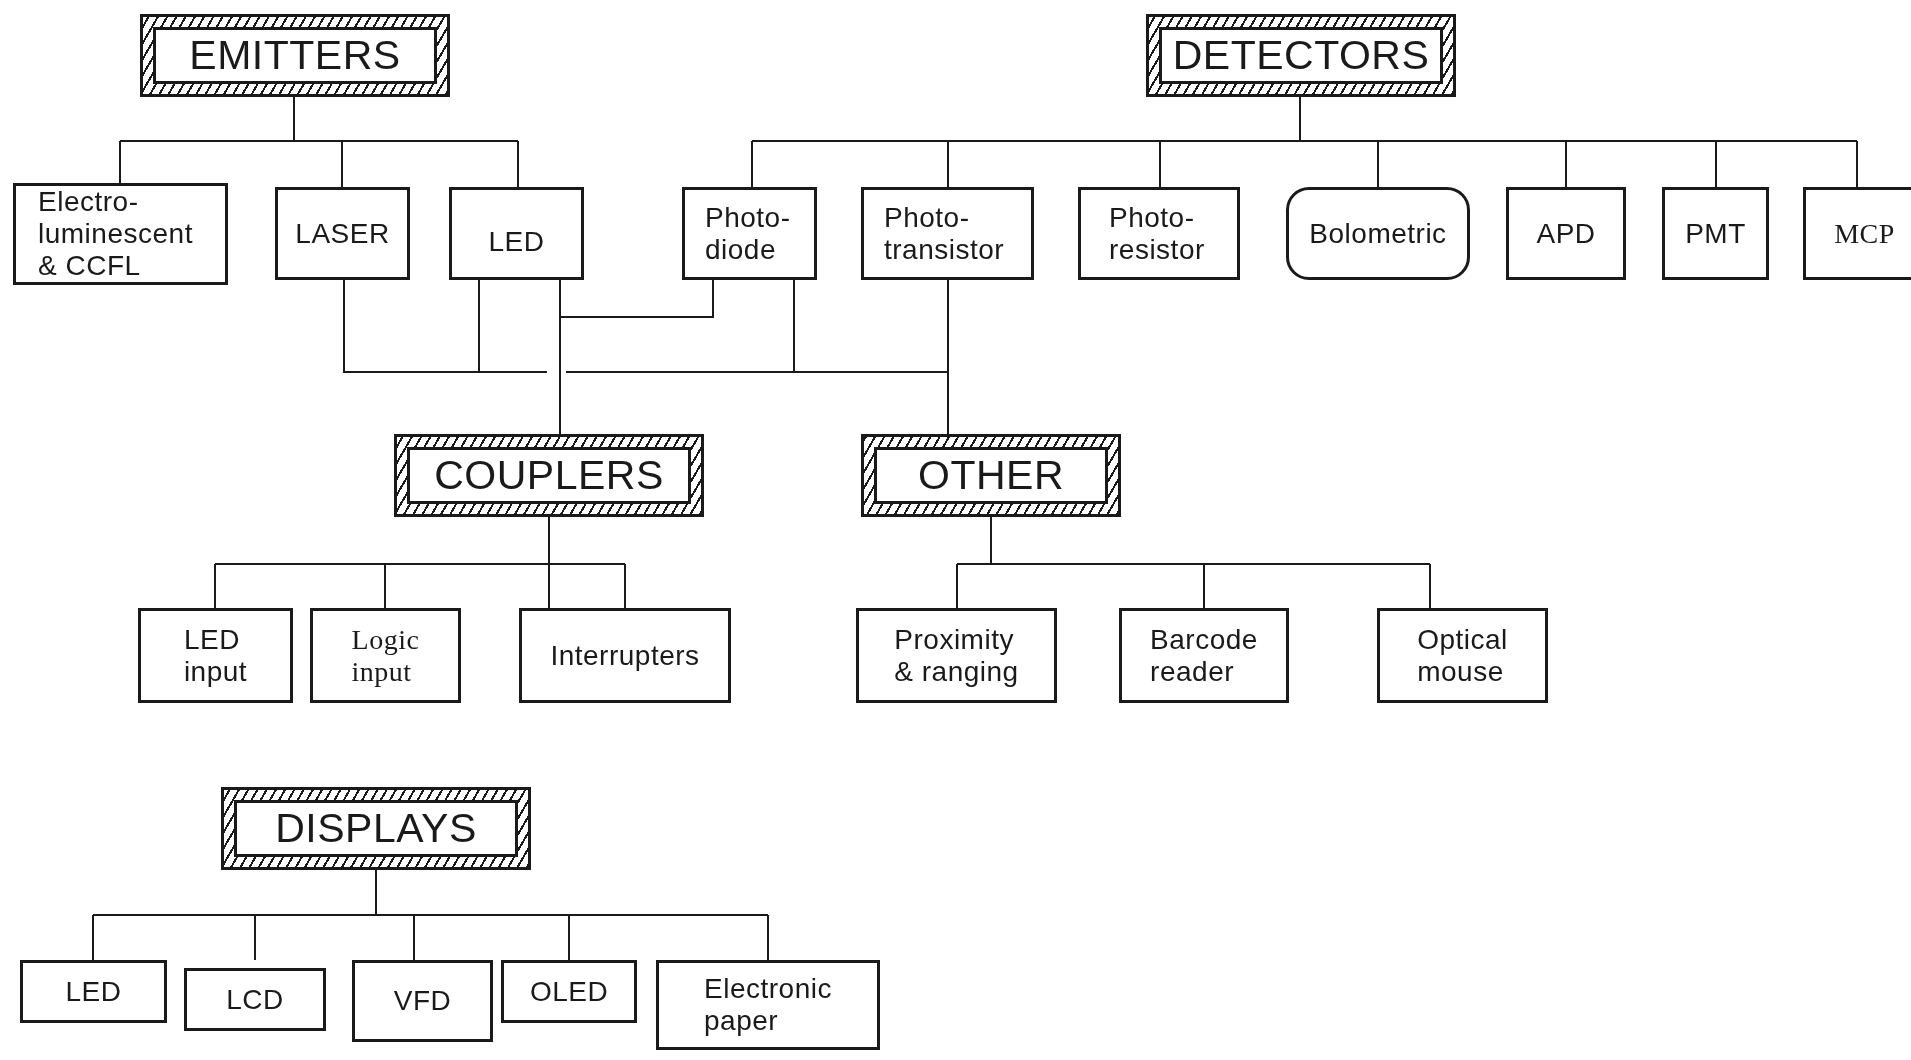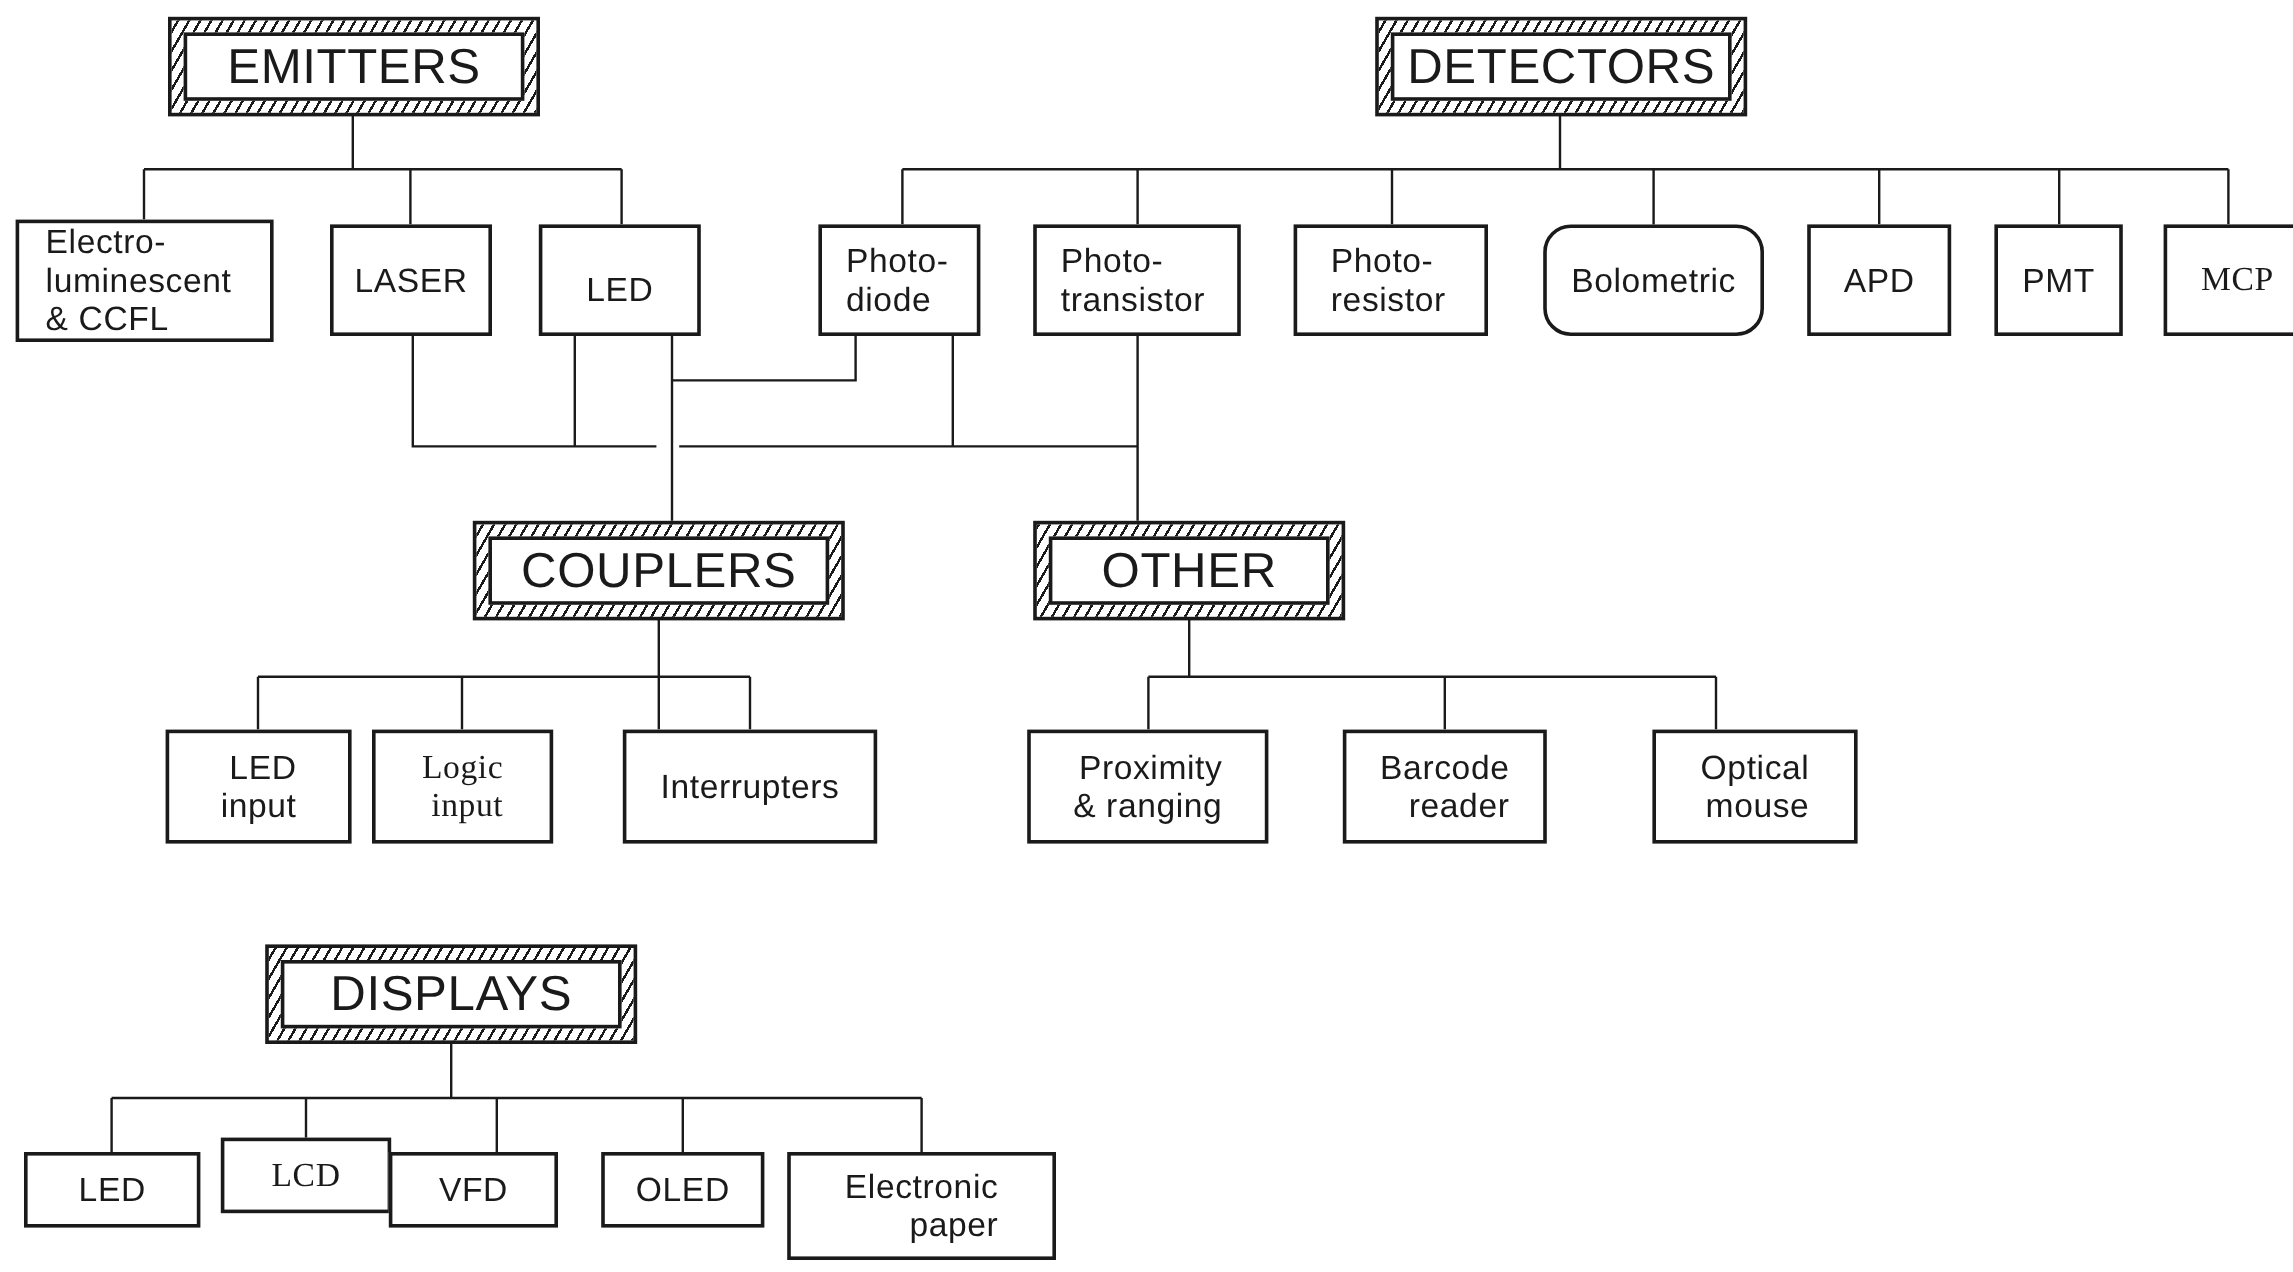--- a/index.html
+++ b/index.html
@@ -1,20 +1,20 @@
 <!DOCTYPE html>
 <html><head>
 <meta charset="utf-8">
 <style>
   html, body { margin:0; padding:0; background:#ffffff; }
   body { width:1911px; height:1060px; position:relative; overflow:hidden;
          font-family:"Liberation Sans", sans-serif; color:#1a1a1a; }
   svg.wires { position:absolute; left:0; top:0; }
   .box { position:absolute; box-sizing:border-box; border:3px solid #1a1a1a; background:#fff;
-         display:flex; align-items:center; justify-content:center; text-align:right;
+         display:flex; align-items:center; justify-content:center; text-align:left;
          font-size:28px; line-height:32px; white-space:pre-line; letter-spacing:0.5px; }
   .hdr { position:absolute; box-sizing:border-box; border:3px solid #1a1a1a;
          background: repeating-linear-gradient(-60deg, #1a1a1a 0 2px, #ffffff 2px 8px); }
   .hdr .inner { position:absolute; left:10px; right:10px; top:10px; bottom:10px; box-sizing:border-box;
          border:3px solid #1a1a1a; background:#fff; display:flex; align-items:center; justify-content:center;
          font-size:41px; letter-spacing:0.5px; }
 </style>
 </head>
 <body>
 
@@ -75,17 +75,17 @@
 <div class="box" style="left:519px;top:608px;width:212px;height:95px;">Interrupters</div>
 
 <div class="box" style="left:856px;top:608px;width:201px;height:95px;">Proximity
 &amp; ranging</div>
 <div class="box" style="left:1119px;top:608px;width:170px;height:95px;">Barcode
 reader</div>
 <div class="box" style="left:1337px;top:608px;width:171px;height:95px;margin-left:40px;">Optical
 mouse</div>
 
 <div class="box" style="left:20px;top:960px;width:147px;height:63px;">LED</div>
-<div class="box" style="left:184px;top:948px;width:142px;height:63px;font-family:Liberation Serif, serif;">LCD</div>
-<div class="box" style="left:324px;top:960px;width:141px;height:63px;">VFD</div>
+<div class="box" style="left:184px;top:968px;width:142px;height:63px;">LCD</div>
+<div class="box" style="left:352px;top:960px;width:141px;height:82px;">VFD</div>
 <div class="box" style="left:501px;top:960px;width:136px;height:63px;">OLED</div>
 <div class="box" style="left:656px;top:960px;width:224px;height:90px;">Electronic
 paper</div>
 
 </body></html>

